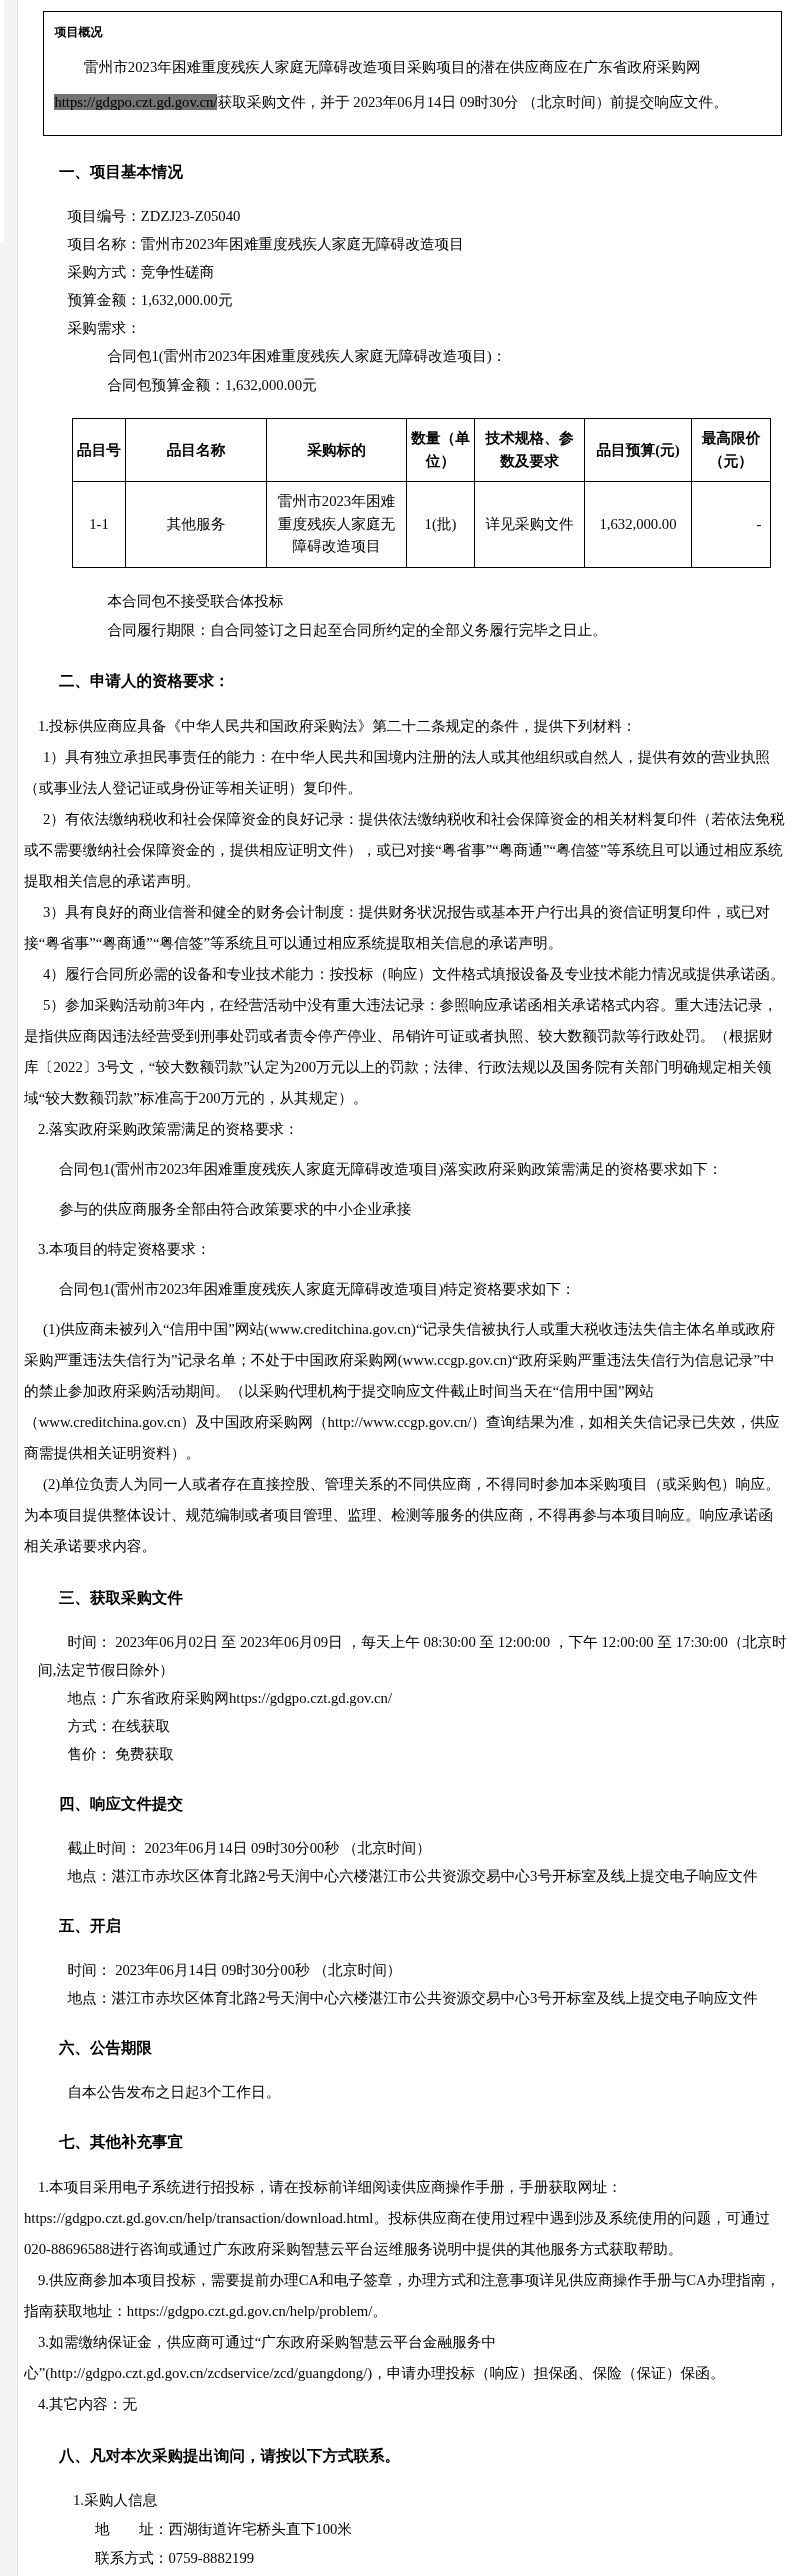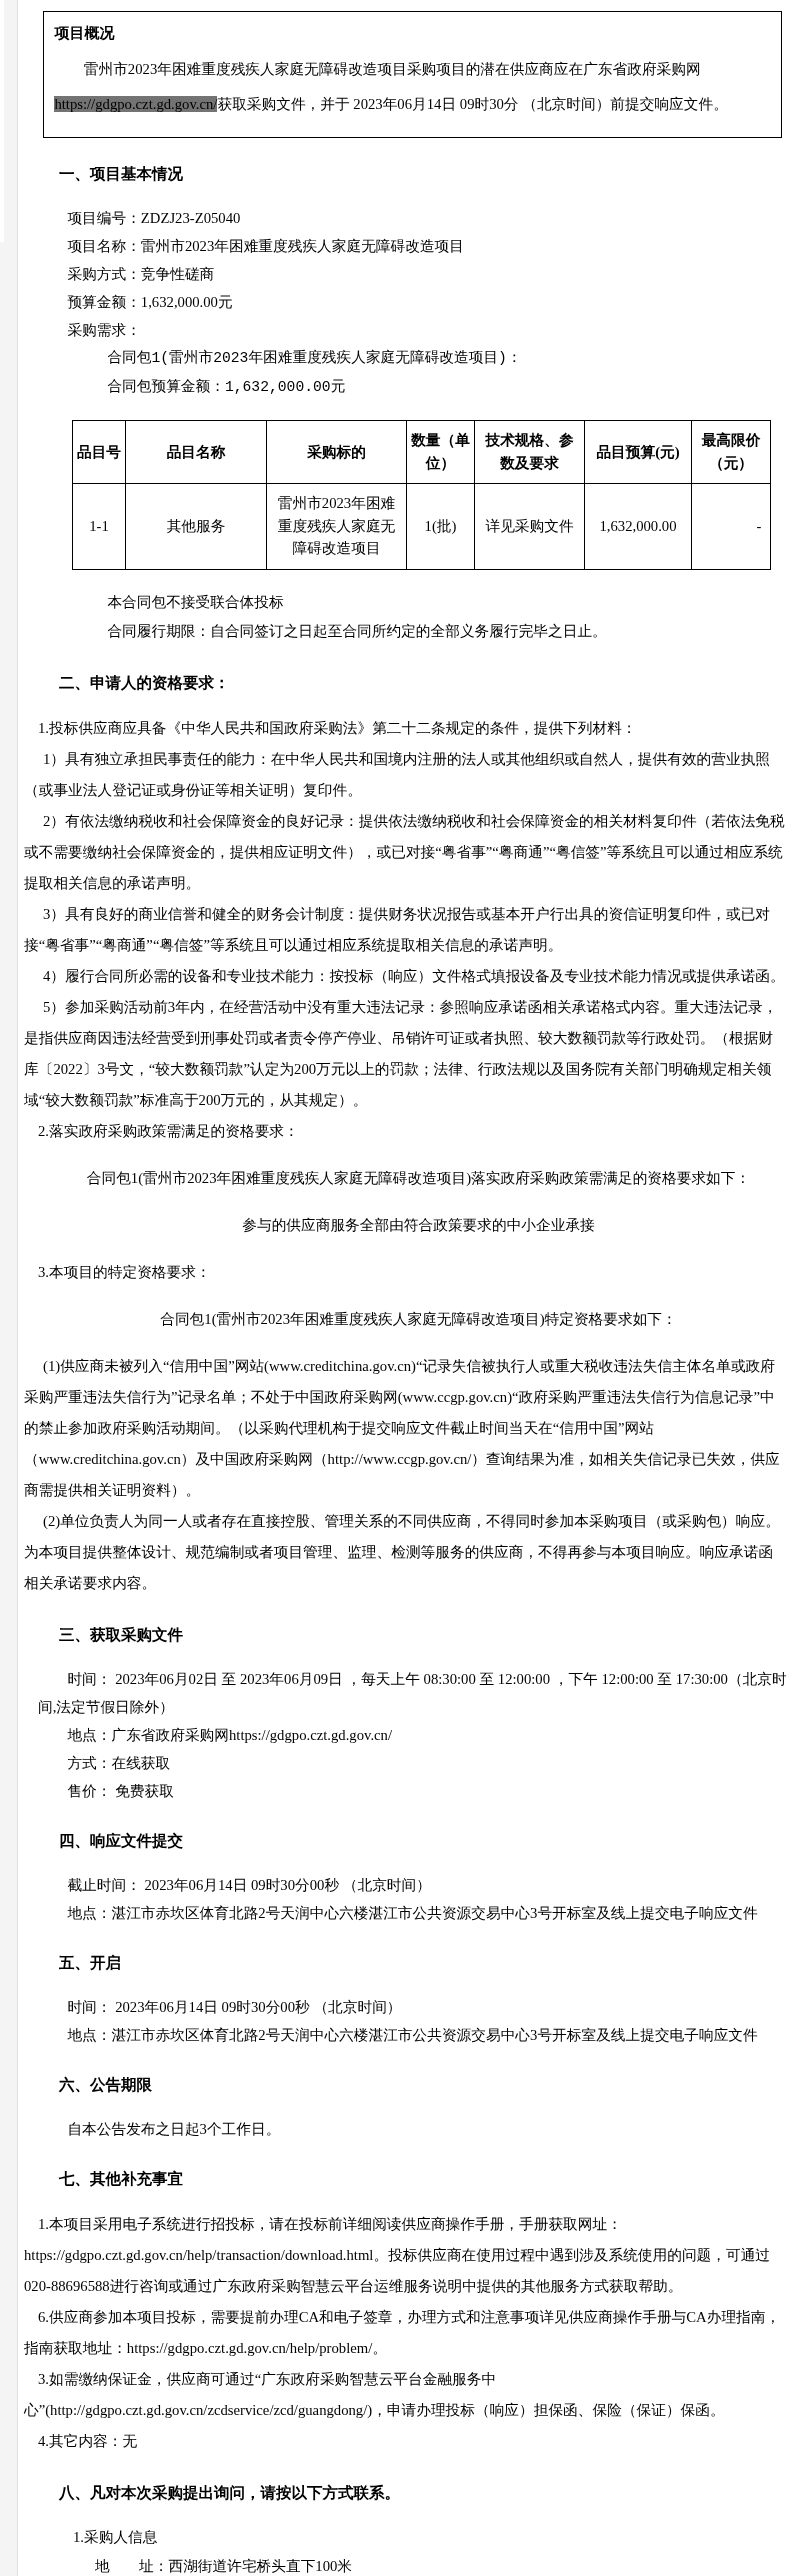--- a/index.html
+++ b/index.html
@@ -4,35 +4,35 @@
 <style>
   html,body{margin:0;padding:0;background:#ffffff;}
   body{font-family:"Liberation Serif","DejaVu Serif",serif;color:#000;}
   .page{position:relative;width:801px;min-height:2576px;background:#fff;overflow:hidden;}
   
   .gutter{position:absolute;left:0;top:0;width:17.3px;height:100%;background:#f4f4f4;border-right:0.9px solid #e0e0e0;}
   .gutter-thumb{position:absolute;left:0;top:0;width:4.3px;height:242px;background:#ffffff;}
   .content{margin-left:24px;margin-right:14px;font-size:14.7px;}
   
   .overview-box{margin:11.2px 5.2px 0 19px;border:0.9px solid #000;padding:8.6px 10.4px 15.5px 10.4px;}
-  .overview-title{font-weight:bold;font-size:15px;margin:3.5px 0 8.6px 0;}
+  .overview-title{font-weight:bold;font-size:12px;margin:3.5px 0 8.6px 0;}
   .overview-text{line-height:35px;text-indent:2em;margin:0;}
   .hl{background:#737373;}
   
   .h1{font-weight:bold;font-size:15.5px;margin:26px 0 21px 35px;line-height:19px;}
   
   .line{margin:0 0 0 14px;text-indent:2em;line-height:28px;}
   
-  .line2{margin:0 0 0 54px;text-indent:2em;line-height:29px;font-family:Liberation Mono, monospace;}
+  .line2{margin:0 0 0 54px;text-indent:2em;line-height:29px;}
   
   .num{margin:0;text-indent:14px;line-height:31px;}
   
   .sub{margin:0;text-indent:19px;line-height:31px;}
   
-  .deep{margin:16px;text-indent:26px;line-height:31px;text-align:center;}
+  .deep{margin:9px;text-indent:26px;line-height:31px;}
   
   .c-num{margin:9px 0 0 49px;line-height:29px;}
   .c-detail{margin:0 0 0 71px;line-height:29px;}
   
   table.items{border-collapse:collapse;margin:17.3px 0 19px 48px;width:698px;table-layout:fixed;}
   table.items th,table.items td{border:0.9px solid #000;text-align:center;vertical-align:middle;font-size:14.7px;padding:8.6px 3.5px;line-height:22.5px;}
   table.items th{font-weight:bold;}
   table.items td.price{text-align:center;}
   table.items td.cap{text-align:right;padding-right:8.6px;}
   col.c1{width:53px;}col.c2{width:141px;}col.c3{width:140px;}col.c4{width:68px;}
@@ -126,21 +126,21 @@
 
     <p class="h1">五、开启</p>
     <p class="line">时间： 2023年06月14日 09时30分00秒 （北京时间）</p>
     <p class="line">地点：湛江市赤坎区体育北路2号天润中心六楼湛江市公共资源交易中心3号开标室及线上提交电子响应文件</p>
 
     <p class="h1">六、公告期限</p>
     <p class="line">自本公告发布之日起3个工作日。</p>
 
     <p class="h1">七、其他补充事宜</p>
     <p class="num">1.本项目采用电子系统进行招投标，请在投标前详细阅读供应商操作手册，手册获取网址：https://gdgpo.czt.gd.gov.cn/help/transaction/download.html。投标供应商在使用过程中遇到涉及系统使用的问题，可通过020-88696588进行咨询或通过广东政府采购智慧云平台运维服务说明中提供的其他服务方式获取帮助。</p>
-    <p class="num">6.供应商参加本项目投标，需要提前办理CA和电子签章，办理方式和注意事项详见供应商操作手册与CA办理指南，指南获取地址：https://gdgpo.czt.gd.gov.cn/help/problem/。</p>
+    <p class="num">9.供应商参加本项目投标，需要提前办理CA和电子签章，办理方式和注意事项详见供应商操作手册与CA办理指南，指南获取地址：https://gdgpo.czt.gd.gov.cn/help/problem/。</p>
     <p class="num">3.如需缴纳保证金，供应商可通过“广东政府采购智慧云平台金融服务中心”(http://gdgpo.czt.gd.gov.cn/zcdservice/zcd/guangdong/)，申请办理投标（响应）担保函、保险（保证）保函。</p>
     <p class="num">4.其它内容：无</p>
 
     <p class="h1">八、凡对本次采购提出询问，请按以下方式联系。</p>
 
     <p class="c-num">1.采购人信息</p>
     <p class="c-detail">地　　址：西湖街道许宅桥头直下100米</p>
     <p class="c-detail">联系方式：0759-8882199</p>
 
     <p class="c-num">2.采购代理机构信息</p>

